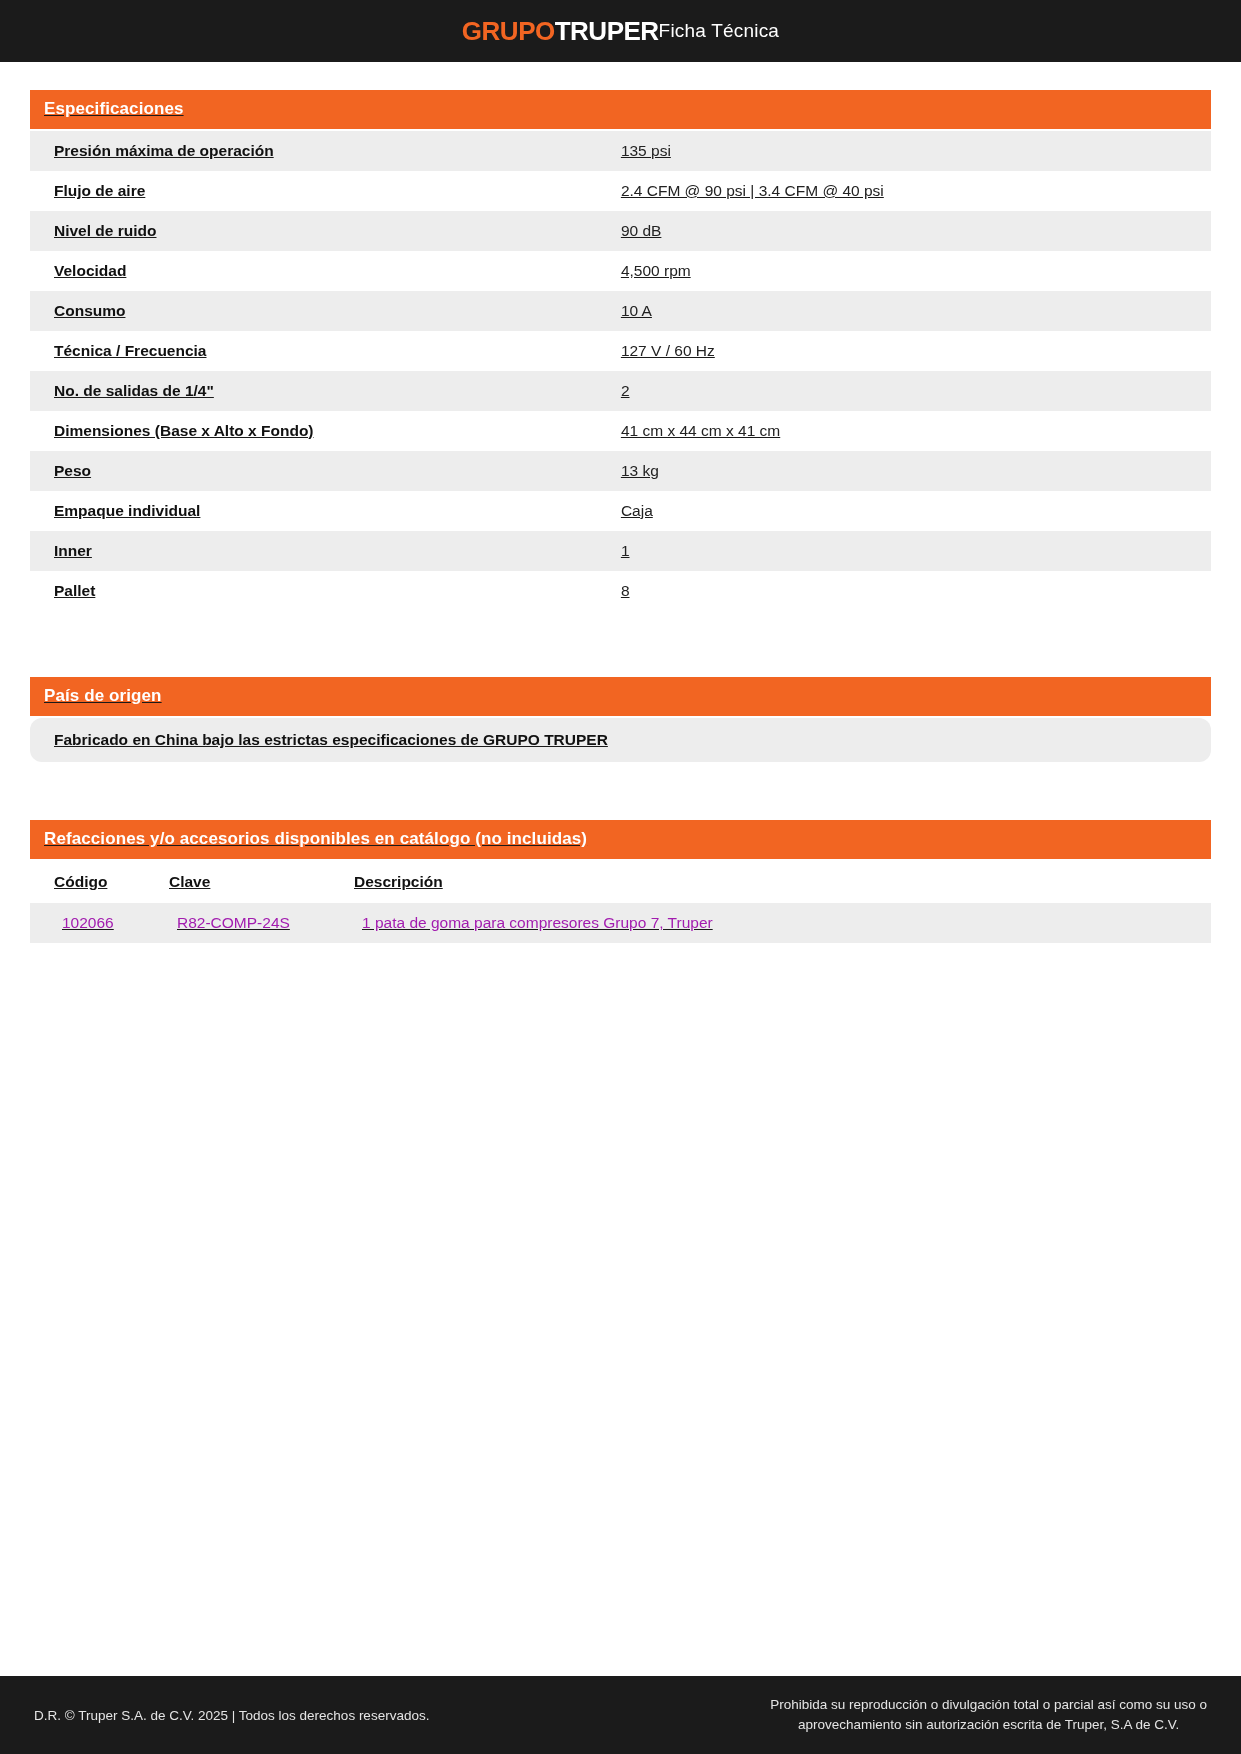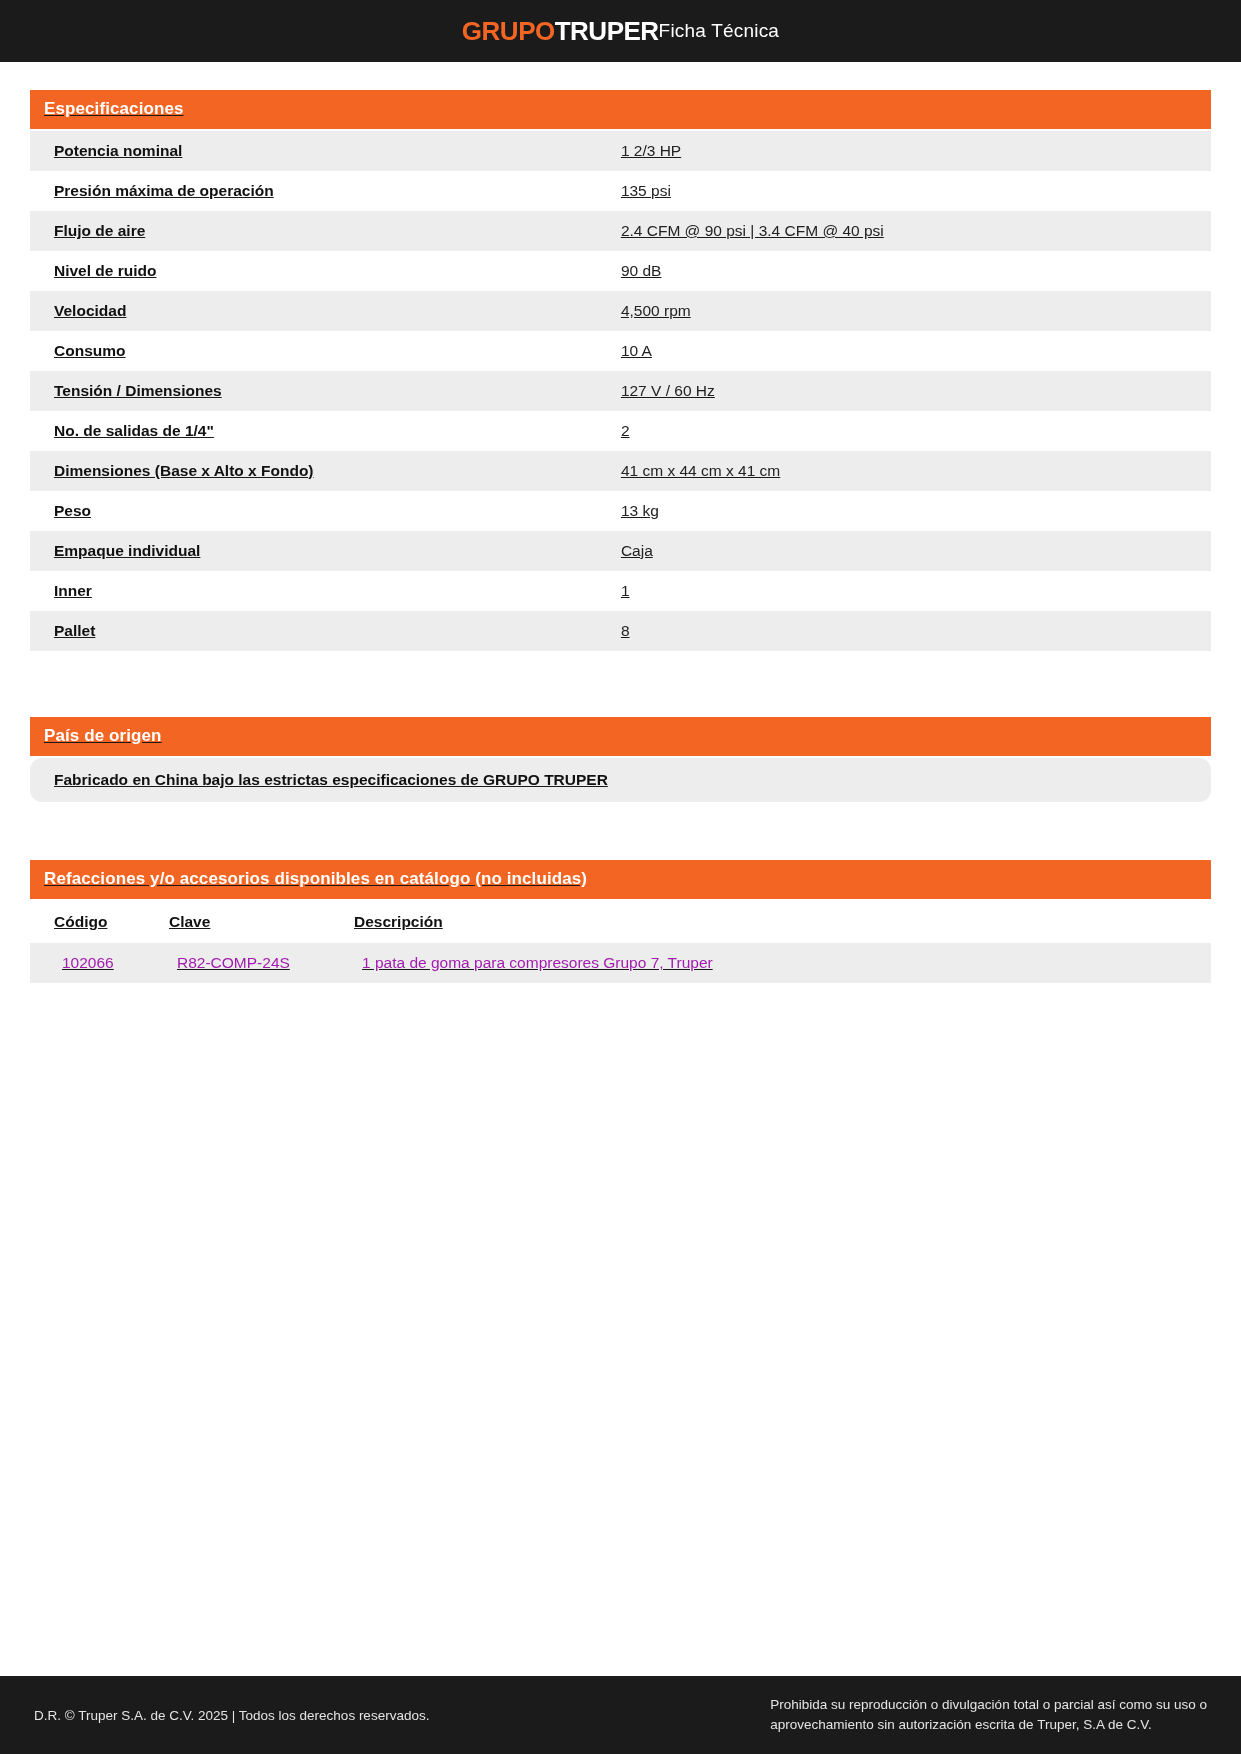--- a/index.html
+++ b/index.html
@@ -120,66 +120,62 @@
     height: 78px;
     background: #1b1b1b;
     color: #e4e4e4;
     display: flex;
     align-items: center;
     justify-content: space-between;
     padding: 0 34px;
     font-size: 13.5px;
   }
   .footer-right {
-    text-align: left;
+    text-align: center;
     line-height: 1.5;
     max-width: 520px;
   }
 </style>
 </head>
 <body>
 
 <div class="header">
   <div class="logo">
     <span class="grupo">GRUPO</span><span class="truper">TRUPER</span>
   </div>
   <div class="header-title">Ficha Técnica</div>
 </div>
 
 <div class="content">
 
   <div class="section-bar">Especificaciones</div>
   <table class="spec-table">
     <tbody>
       <tr>
-        <td class="label">Potencia nominal</td>
-        <td class="value">1 2/3 HP</td>
-      </tr>
-      <tr>
         <td class="label">Presión máxima de operación</td>
         <td class="value">135 psi</td>
       </tr>
       <tr>
         <td class="label">Flujo de aire</td>
         <td class="value">2.4 CFM @ 90 psi | 3.4 CFM @ 40 psi</td>
       </tr>
       <tr>
         <td class="label">Nivel de ruido</td>
         <td class="value">90 dB</td>
       </tr>
       <tr>
         <td class="label">Velocidad</td>
         <td class="value">4,500 rpm</td>
       </tr>
       <tr>
         <td class="label">Consumo</td>
         <td class="value">10 A</td>
       </tr>
       <tr>
-        <td class="label">Tensión / Dimensiones</td>
+        <td class="label">Técnica / Frecuencia</td>
         <td class="value">127 V / 60 Hz</td>
       </tr>
       <tr>
         <td class="label">No. de salidas de 1/4"</td>
         <td class="value">2</td>
       </tr>
       <tr>
         <td class="label">Dimensiones (Base x Alto x Fondo)</td>
         <td class="value">41 cm x 44 cm x 41 cm</td>
       </tr>

